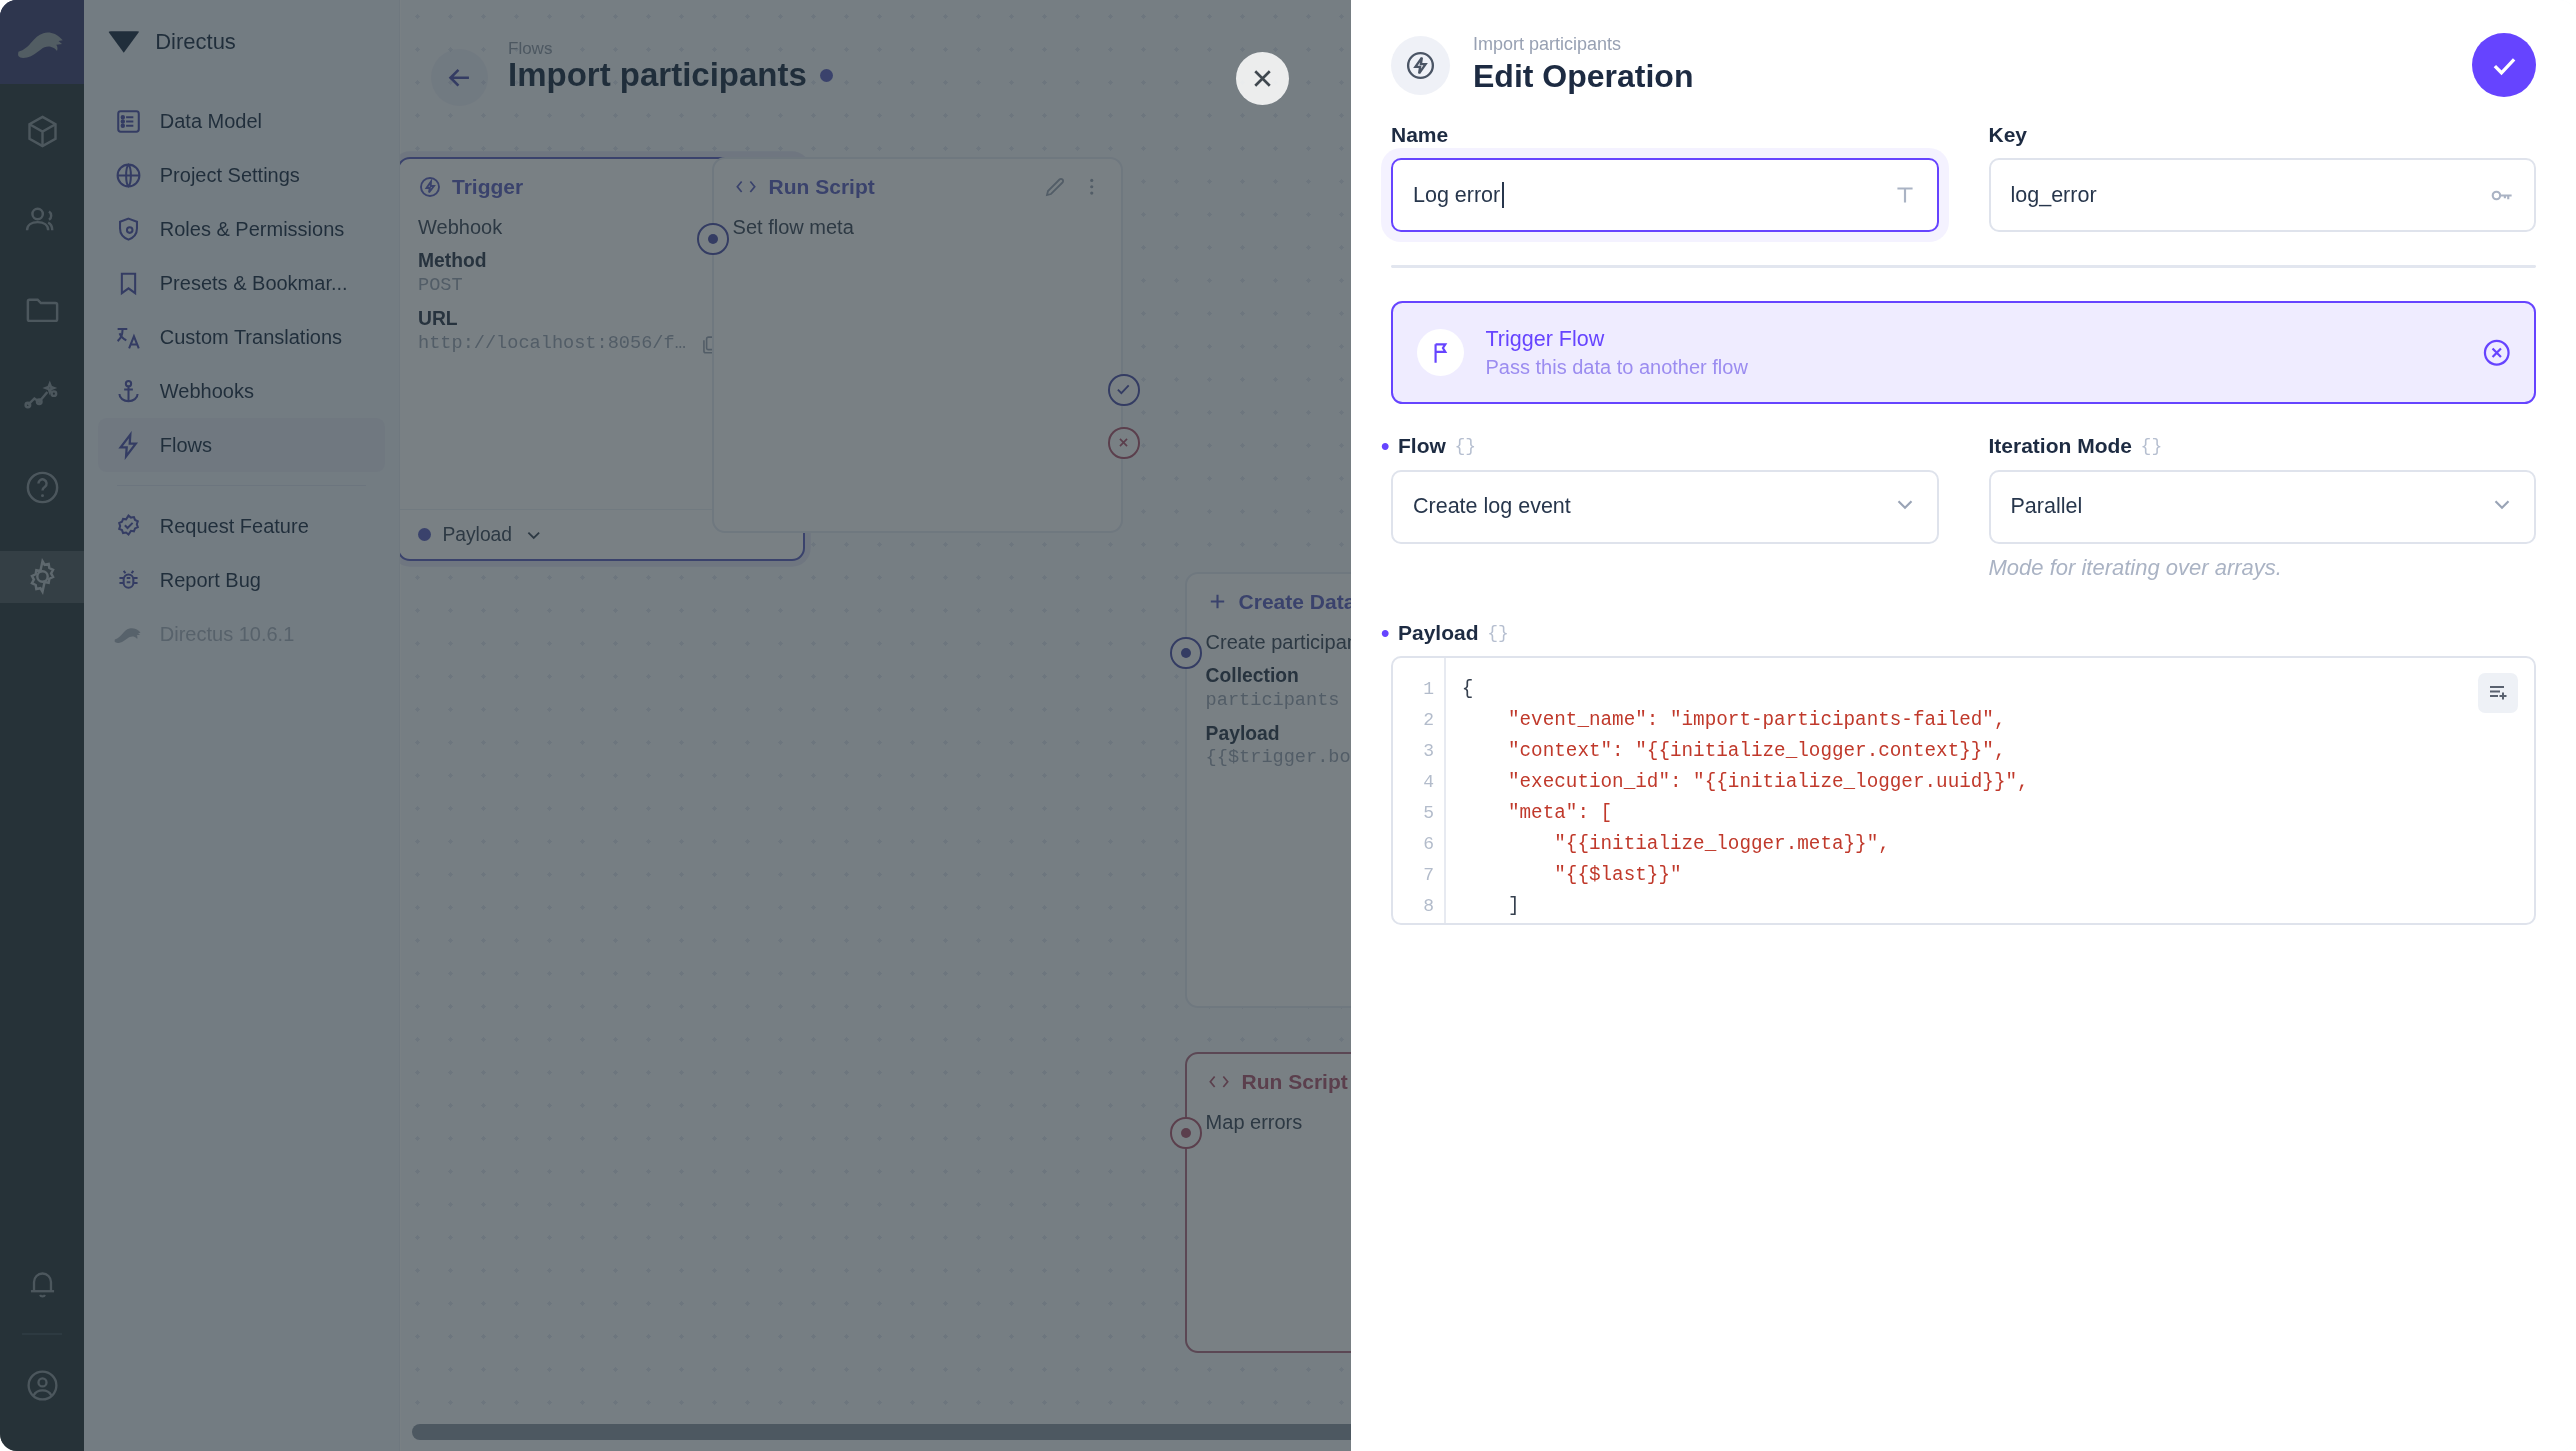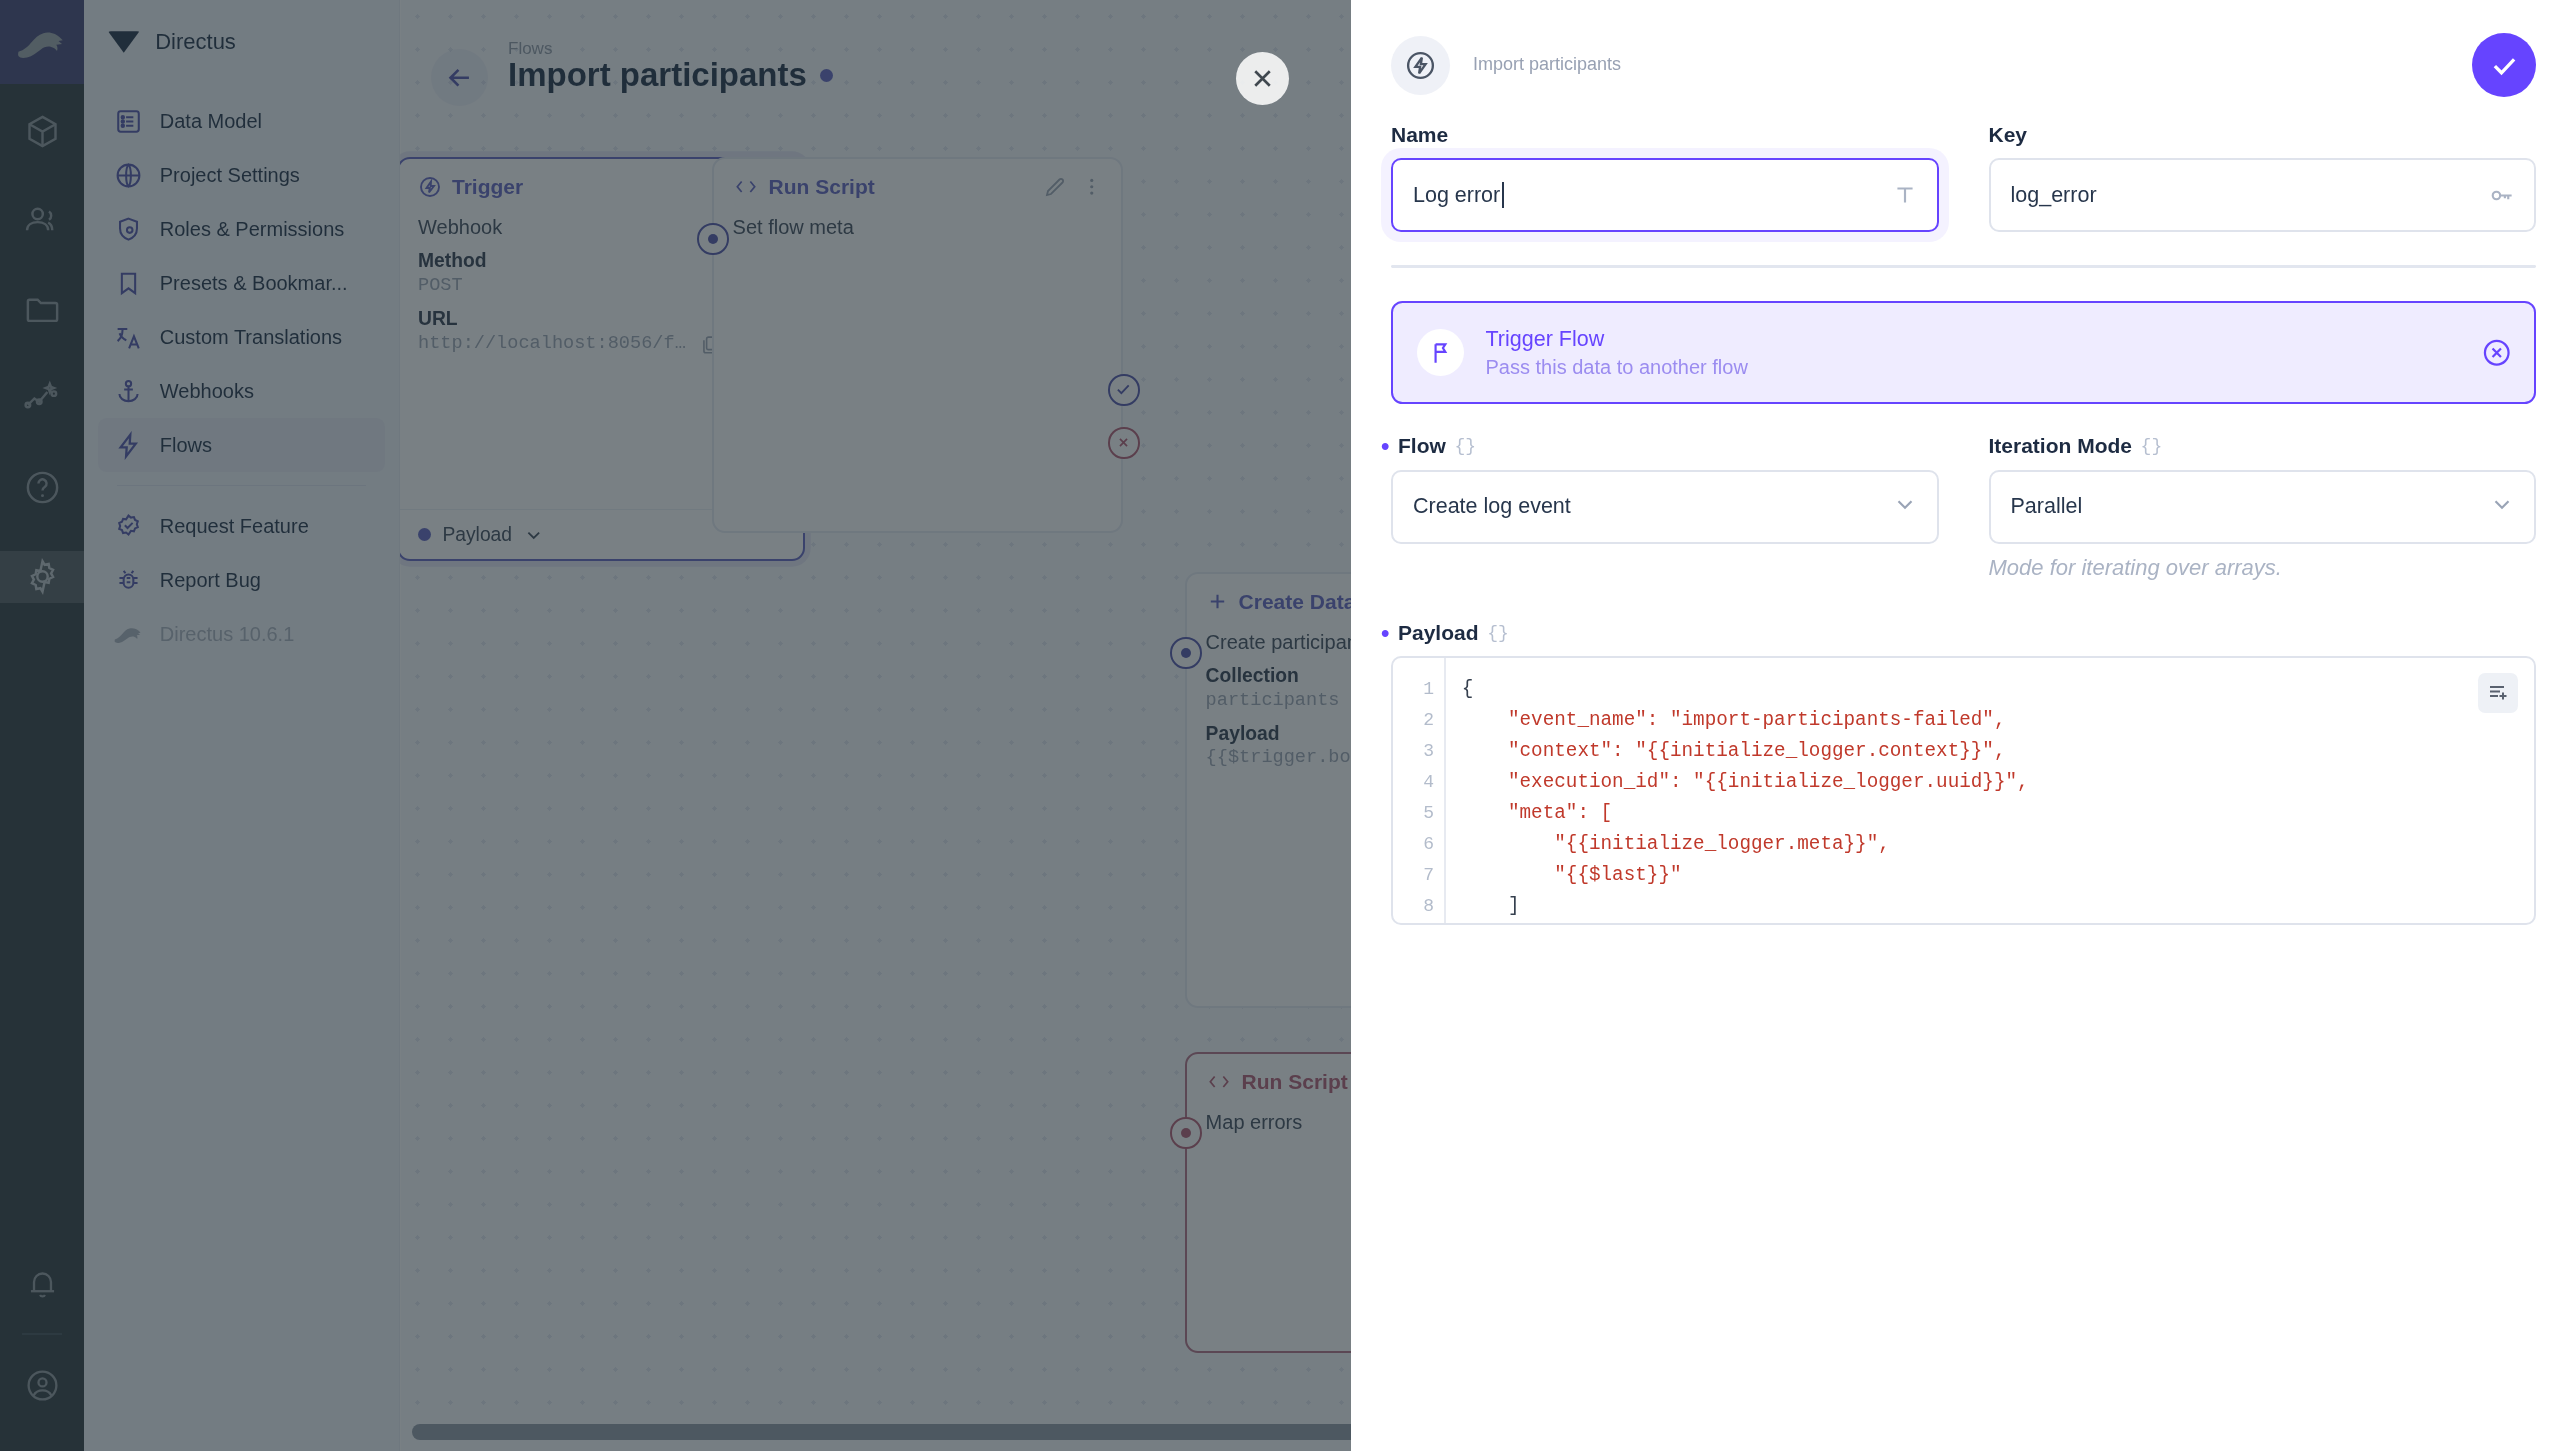--- a/index.html
+++ b/index.html
@@ -2,21 +2,21 @@
 <html style="font-size:11.4px"><head>
 <meta charset="utf-8">
 <style>
   * { box-sizing: border-box; margin: 0; padding: 0; }
   html, body {
     width: 2576px; height: 1451px;
     overflow: hidden;
     font-family: "Liberation Sans", sans-serif;
     background: #ffffff;
   }
-  #app { position: relative; width: 2576px; height: 1451px; overflow: hidden; }
+  #app { position: relative; width: 2576px; height: 1451px; overflow: hidden; border-radius: 17px; }
 
   
   .backdrop {
     position: absolute; inset: 0;
     background: #ffffff;
   }
   .dim {
     position: absolute; left: 0; top: 0; width: 1351px; height: 1451px;
     background: rgba(38, 50, 56, 0.62);
     z-index: 60; pointer-events: none;
@@ -566,20 +566,21 @@
 
     <div class="drawer-head">
       <div class="op-badge">
         <svg width="33" height="33" viewBox="0 0 24 24" fill="none" stroke="currentColor" stroke-width="1.7">
             <circle cx="12" cy="12" r="9"></circle>
             <path d="M13 6.3L8.3 13h3.4l-.7 4.7L15.7 11h-3.4l.7-4.7z"></path>
           </svg>
       </div>
       <div class="head-text">
         <div class="head-crumb">Import participants</div>
+        <div class="head-title">Edit Operation</div>
       </div>
       <div class="save-btn">
         <svg width="33" height="33" viewBox="0 0 24 24" fill="none" stroke="currentColor" stroke-width="2.4">
             <path d="M5 12.5l4.8 4.8L19 7.5"></path>
           </svg>
       </div>
     </div>
 
     <div class="form">
       <div class="row2">

